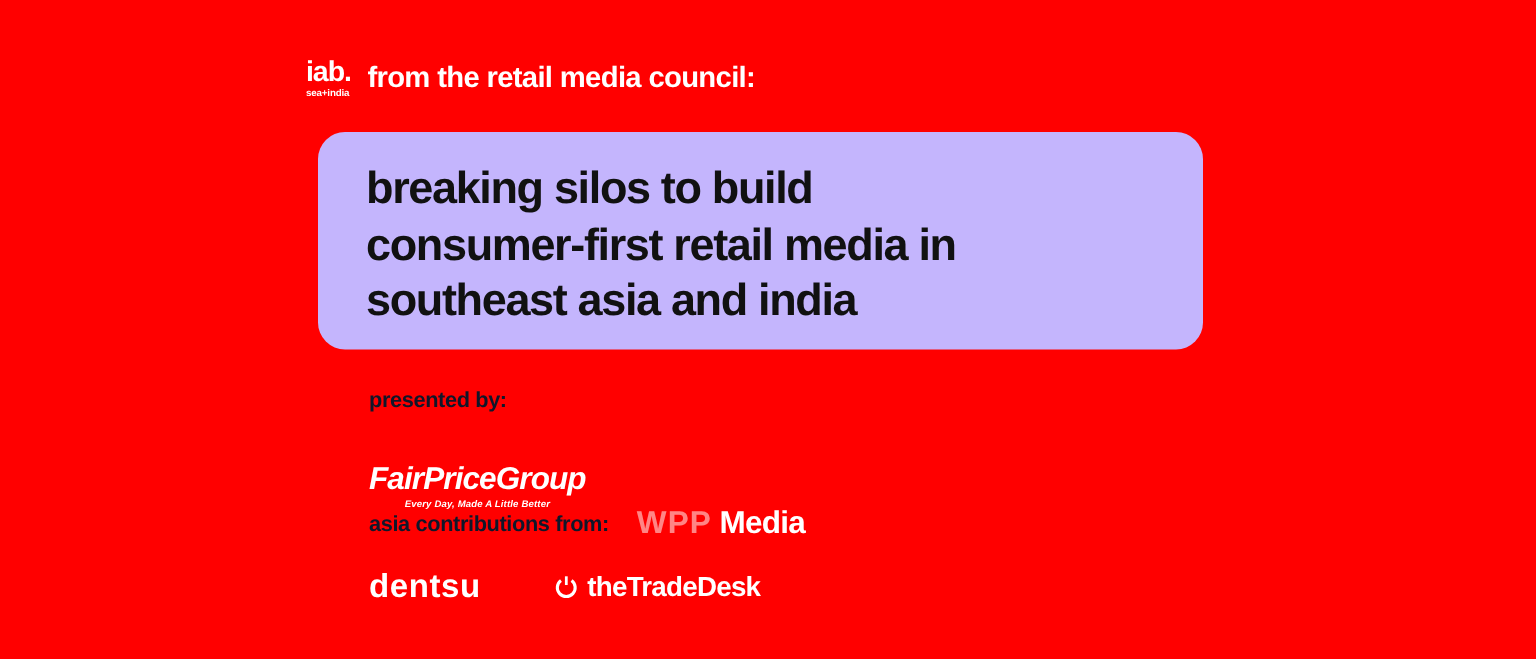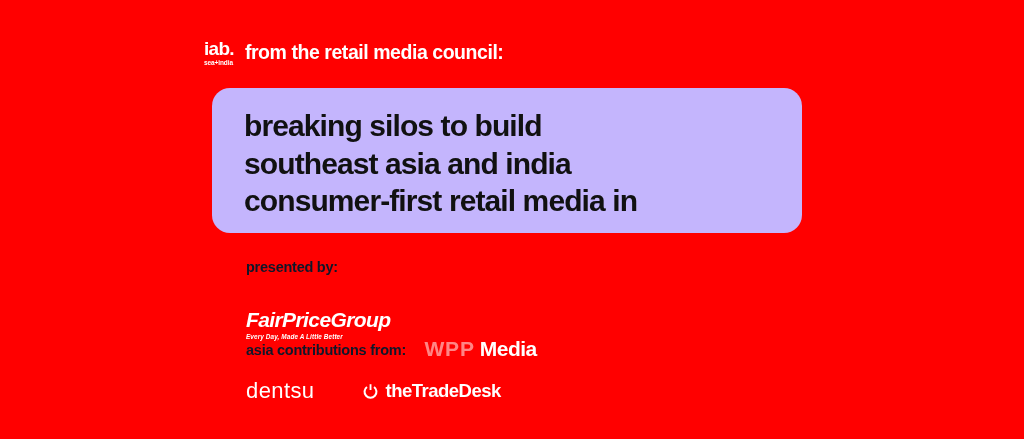--- a/index.html
+++ b/index.html
@@ -103,20 +103,21 @@
     display: flex;
     align-items: center;
   }
   .row-presented { top: 289px; gap: 34px; }
   .row-contrib   { top: 378px; gap: 48px; }
 
   
   .fairprice {
     display: flex;
     flex-direction: column;
+    align-items: center;
     line-height: 1;
   }
   .fp-mark {
     font-size: 21px;
     font-weight: 700;
     font-style: italic;
     color: #FFFFFF;
     letter-spacing: -0.6px;
     white-space: nowrap;
     line-height: 1.08;
@@ -148,21 +149,21 @@
     font-size: 21px;
     font-weight: 700;
     color: #FFFFFF;
     letter-spacing: -0.5px;
     margin-top: 48px;
   }
 
   
   .dentsu-mark {
     font-size: 22px;
-    font-weight: 400;
+    font-weight: 700;
     color: #FFFFFF;
     letter-spacing: 0.4px;
     white-space: nowrap;
   }
 
   
   .ttd {
     display: flex;
     align-items: center;
     gap: 6px;
@@ -188,22 +189,22 @@
   <div class="header-row">
     <div class="iab-logo">
       <span class="iab-mark">iab.</span>
       <span class="iab-sub">sea+india</span>
     </div>
     <div class="eyebrow-text">from the retail media council:</div>
   </div>
 
   <div class="headline-card">
     <div class="headline-line">breaking silos to build</div>
+    <div class="headline-line">consumer-first retail media in</div>
     <div class="headline-line">southeast asia and india</div>
-    <div class="headline-line">consumer-first retail media in</div>
   </div>
 
   <div class="credits-label label-presented">presented by:</div>
 
   <div class="logo-row row-presented">
 
     <div class="fairprice">
       <span class="fp-mark">FairPriceGroup</span>
       <span class="fp-tag">Every Day, Made A Little Better</span>
     </div>

